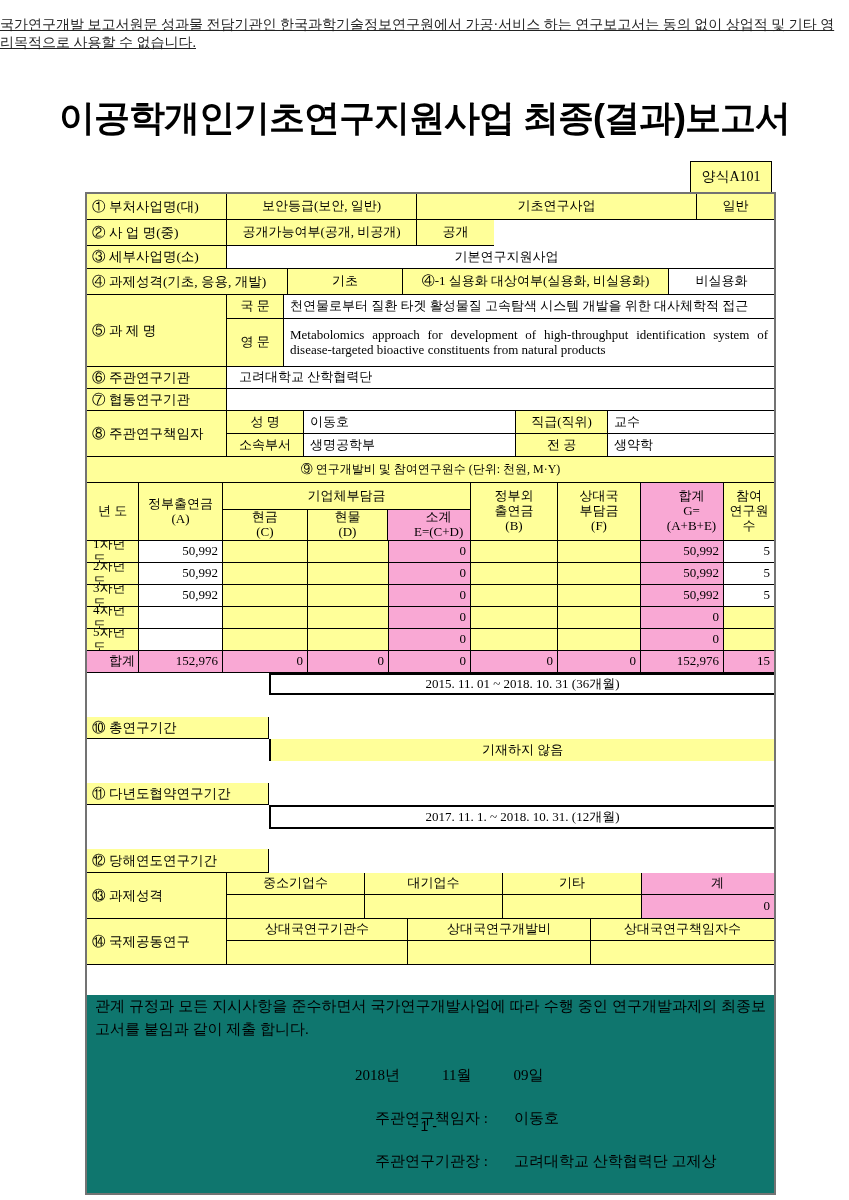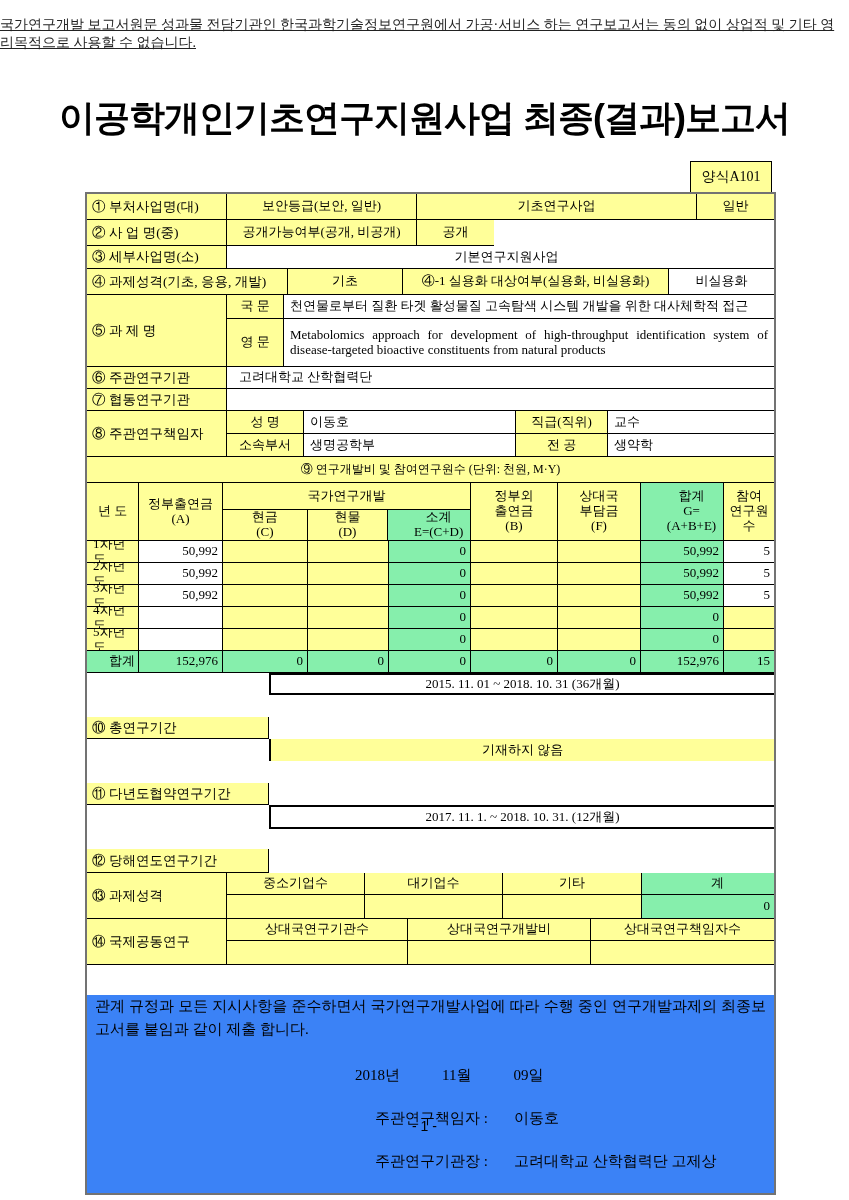--- a/index.html
+++ b/index.html
@@ -16,21 +16,21 @@
         font-size:14px;}
   .frm{position:absolute;left:85px;top:192px;width:687px;border:2px solid #737373;
         box-sizing:content-box;}
   .row{display:flex;}
   .cell{box-sizing:border-box;border-right:1px solid #000;border-bottom:1px solid #000;
         display:flex;align-items:center;justify-content:center;font-size:13px;
         overflow:hidden;line-height:1.15;}
   .row .cell:last-child{border-right:none;}
   .lab{justify-content:flex-start;padding-left:5px;background:#FFFF99;font-size:13.5px;}
   .yel{background:#FFFF99;}
-  .org{background:#86efac;padding-left:19px;}
+  .org{background:#f9a8d4;padding-left:19px;}
   .wht{background:#fff;}
   .left{justify-content:flex-start;padding-left:6px;}
   .num{justify-content:flex-end;padding-right:4px;}
   .pre{white-space:pre-line;text-align:center;}
   .just{display:block;text-align:justify;padding:2px 6px;font-size:13px;}
   
   .wl{width:140px;}  .wv1{width:280px;} .wl2{width:190px;} .wv2{width:77px;}
   .w547{width:547px;padding-left:12px;}
   .r4l{width:201px;} .r4v{width:115px;} .r4l2{width:266px;} .r4v2{width:105px;}
   .w57{width:57px;}  .w490{width:490px;}
@@ -53,21 +53,21 @@
   .thick-c{border:2px solid #000;border-bottom:2px solid #000;}
   
   .grp{width:248px;display:flex;flex-direction:column;box-sizing:border-box;
        border-right:1px solid #000;border-bottom:1px solid #000;}
   .grp-top{height:28px;box-sizing:border-box;border-bottom:1px solid #000;
        background:#FFFF99;display:flex;align-items:center;justify-content:center;font-size:13px;}
   .grp-bot{display:flex;flex:1;}
   .grp-bot .cell{border-bottom:none;height:auto;}
   .grp-bot .cell:last-child{border-right:none;}
   
-  .bottom{height:198px;box-sizing:border-box;background:#3b82f6;font-size:15px;}
+  .bottom{height:198px;box-sizing:border-box;background:#0f766e;font-size:15px;}
   .stmt{margin:30px 8px 0 8px;text-align:justify;line-height:1.5;font-size:15px;}
   .dateline{margin-top:26px;padding-left:268px;display:flex;gap:42px;font-size:15px;}
   .sigline{margin-top:24px;padding-left:288px;display:flex;gap:26px;font-size:15px;}
   .footer{position:absolute;top:1118px;left:0;width:100%;text-align:center;
           font-size:14px;font-family:"Liberation Sans","DejaVu Sans",sans-serif;}
 </style>
 </head>
 <body>
 
 <div class="page">
@@ -151,21 +151,21 @@
 
     <div class="row">
       <div class="cell yel h26" style="width:687px;font-size:12px;">⑨ 연구개발비 및 참여연구원수 (단위: 천원, M·Y)</div>
     </div>
 
     <div class="row">
       <div class="cell yel b1 h58">년 도</div>
       <div class="cell yel b2 h58 pre">정부출연금
 (A)</div>
       <div class="grp h58">
-        <div class="grp-top">국가연구개발</div>
+        <div class="grp-top">기업체부담금</div>
         <div class="grp-bot">
           <div class="cell yel b3 pre">현금
 (C)</div>
           <div class="cell yel b4 pre">현물
 (D)</div>
           <div class="cell org b5 pre">소계
 E=(C+D)</div>
         </div>
       </div>
       <div class="cell yel b6 h58 pre">정부외

